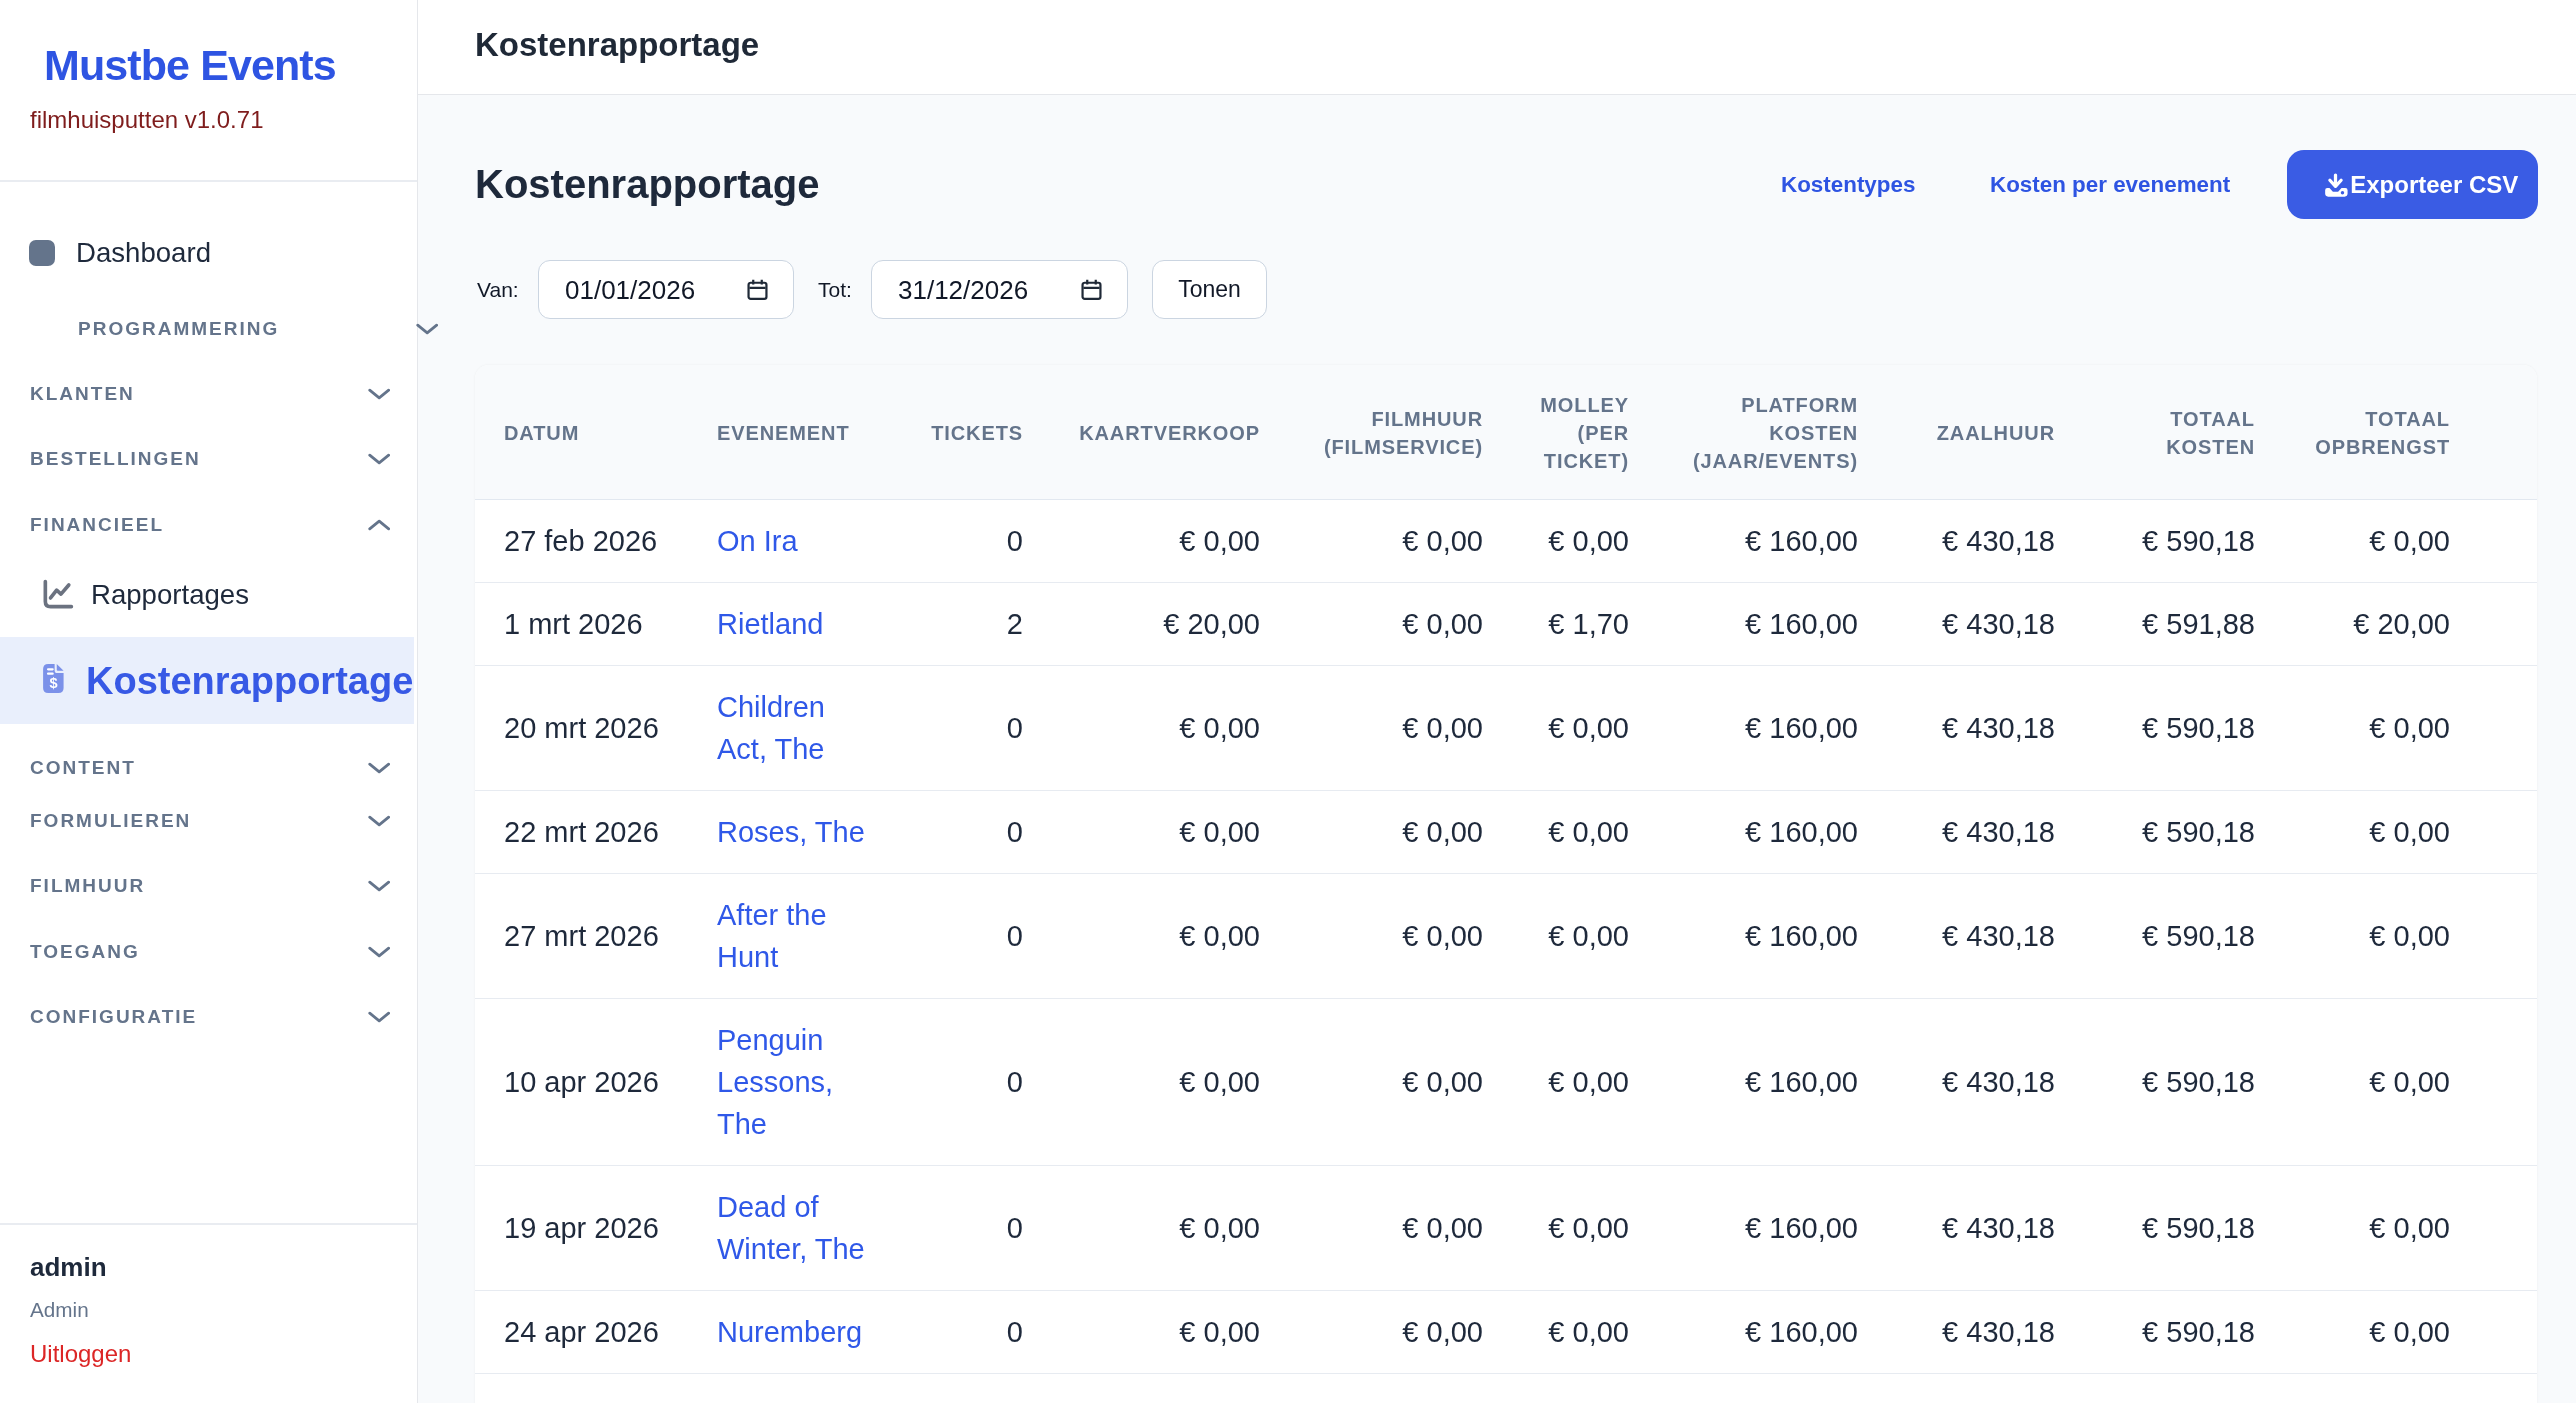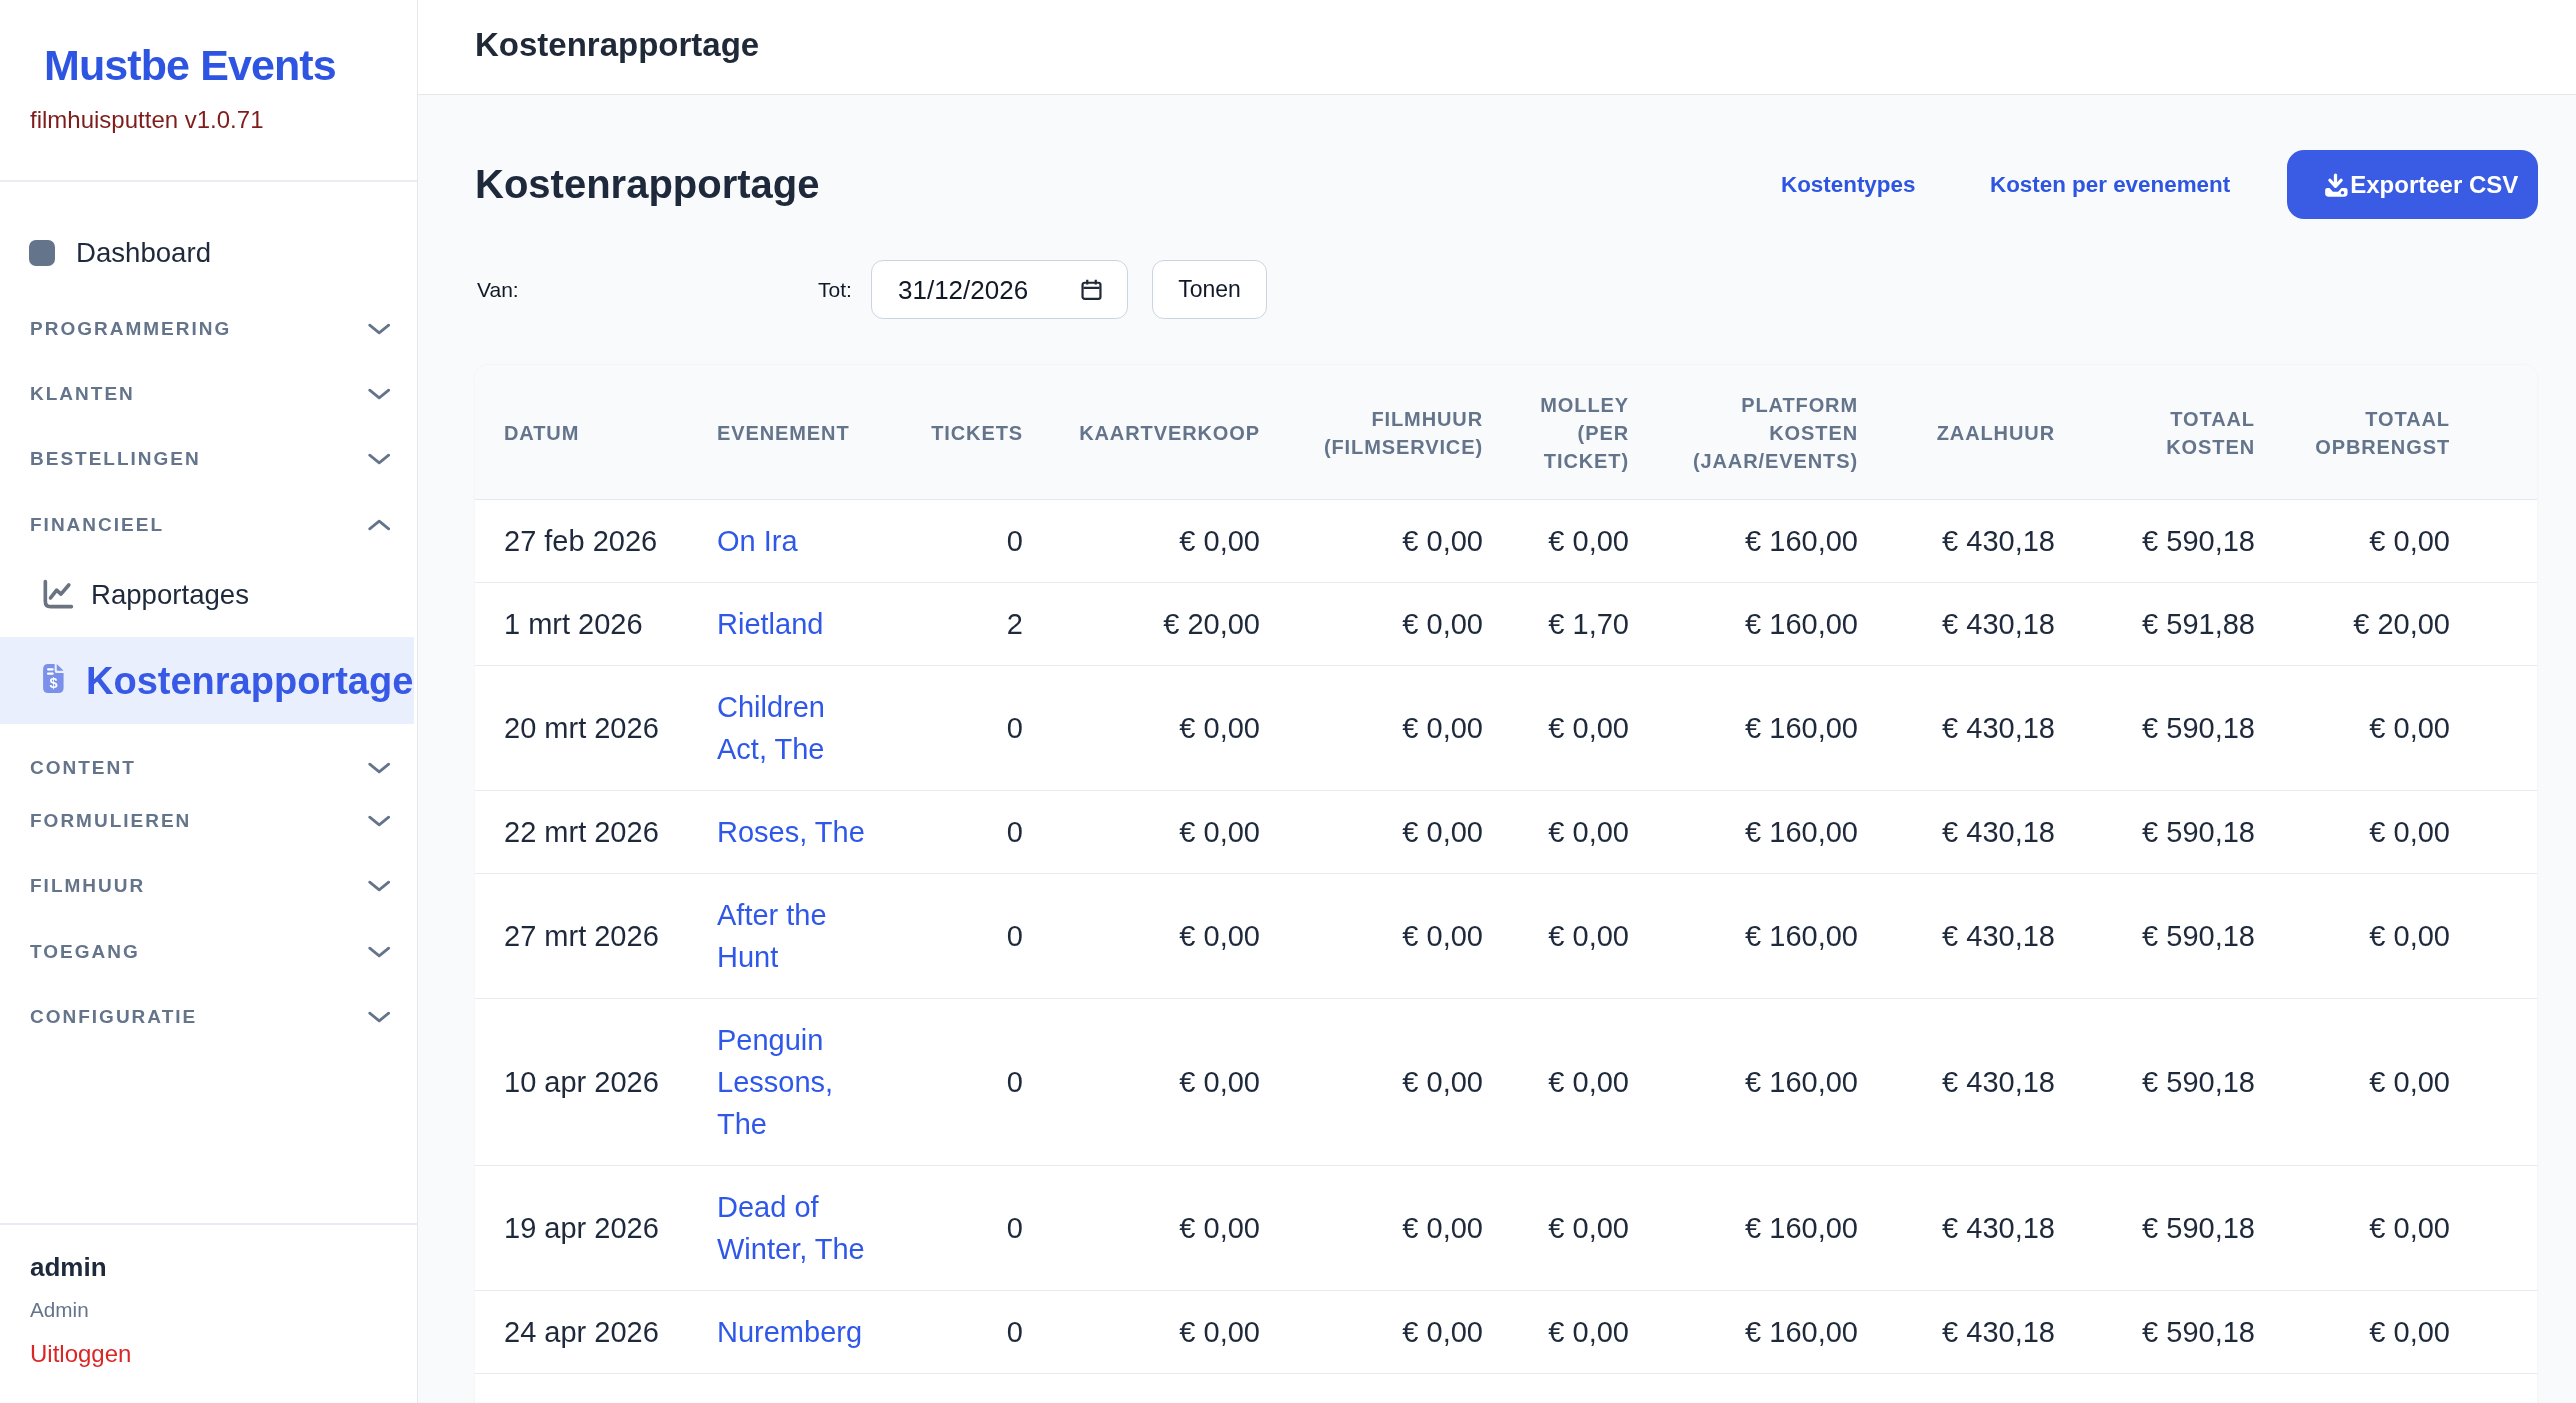--- a/index.html
+++ b/index.html
@@ -63,21 +63,21 @@
 <div id="sidebar">
   <div id="brand">Mustbe Events</div>
   <div id="ver">filmhuisputten v1.0.71</div>
   <div id="sbdiv1"></div>
 
   <div class="navitem" style="top:231px;">
     <div style="position:absolute;left:29px;top:8.6px;width:26px;height:26px;border-radius:6.9px;background:#64748b;"></div>
     <div class="lbl">Dashboard</div>
   </div>
 
-  <div class="sect" style="top:307px;">
+  <div class="sect" style="top:307px;margin-left:48px;">
       <div class="lbl">PROGRAMMERING</div>
       <svg width="22.4" height="13" viewBox="0 0 26 15">
         <polyline points="2,3 13,12 24,3" fill="none" stroke="#64748b" stroke-width="3.2" stroke-linecap="round" stroke-linejoin="round"></polyline>
       </svg>
     </div>
   <div class="sect" style="top:372px;">
       <div class="lbl">KLANTEN</div>
       <svg width="22.4" height="13" viewBox="0 0 26 15">
         <polyline points="2,3 13,12 24,3" fill="none" stroke="#64748b" stroke-width="3.2" stroke-linecap="round" stroke-linejoin="round"></polyline>
       </svg>
@@ -160,20 +160,29 @@
   <div class="toplink" style="left:1363px;">Kostentypes</div>
   <div class="toplink" style="left:1572px;">Kosten per evenement</div>
   <div id="btnexp"><svg width="25" height="26" viewBox="0 0 29 30">
         <path d="M14.5 3.5 V15" stroke="#fff" stroke-width="3.8" stroke-linecap="round" fill="none"></path>
         <path d="M8 9.5 L14.5 16.5 L21 9.5" stroke="#fff" stroke-width="3.8" stroke-linecap="round" stroke-linejoin="round" fill="none"></path>
         <path d="M3 18.5 h4.5 l4 4.2 h6 l4-4.2 h4.5 q2.5 0 2.5 2.5 v4 q0 3.5-3.5 3.5 h-19 q-3.5 0-3.5-3.5 v-4 q0-2.5 2.5-2.5 z" fill="#fff" stroke="none"></path>
         <circle cx="22.6" cy="24.1" r="2" fill="#3a5ce4"></circle>
       </svg>Exporteer CSV</div>
 
   <div class="flabel" style="left:59px;">Van:</div>
+  <div class="dinput" style="left:120px;width:256px;">
+    <div class="dt">01/01/2026</div>
+    <svg width="23" height="23" viewBox="0 0 27 27">
+        <rect x="3" y="5" width="21" height="19" rx="2.5" fill="none" stroke="#1f2937" stroke-width="2.6"></rect>
+        <line x1="8.5" y1="1.5" x2="8.5" y2="7" stroke="#1f2937" stroke-width="2.6"></line>
+        <line x1="18.5" y1="1.5" x2="18.5" y2="7" stroke="#1f2937" stroke-width="2.6"></line>
+        <line x1="4" y1="11" x2="23" y2="11" stroke="#1f2937" stroke-width="2.6"></line>
+      </svg>
+  </div>
   <div class="flabel" style="left:400px;">Tot:</div>
   <div class="dinput" style="left:453px;width:257px;padding-left:44px;">
     <div class="dt">31/12/2026</div>
     <svg width="23" height="23" viewBox="0 0 27 27">
         <rect x="3" y="5" width="21" height="19" rx="2.5" fill="none" stroke="#1f2937" stroke-width="2.6"></rect>
         <line x1="8.5" y1="1.5" x2="8.5" y2="7" stroke="#1f2937" stroke-width="2.6"></line>
         <line x1="18.5" y1="1.5" x2="18.5" y2="7" stroke="#1f2937" stroke-width="2.6"></line>
         <line x1="4" y1="11" x2="23" y2="11" stroke="#1f2937" stroke-width="2.6"></line>
       </svg>
   </div>

